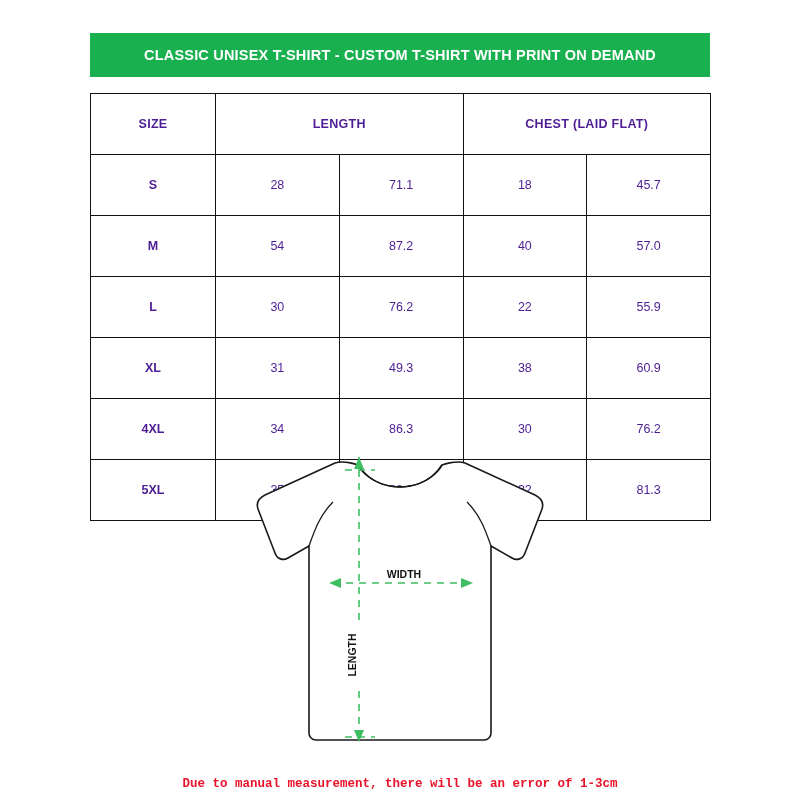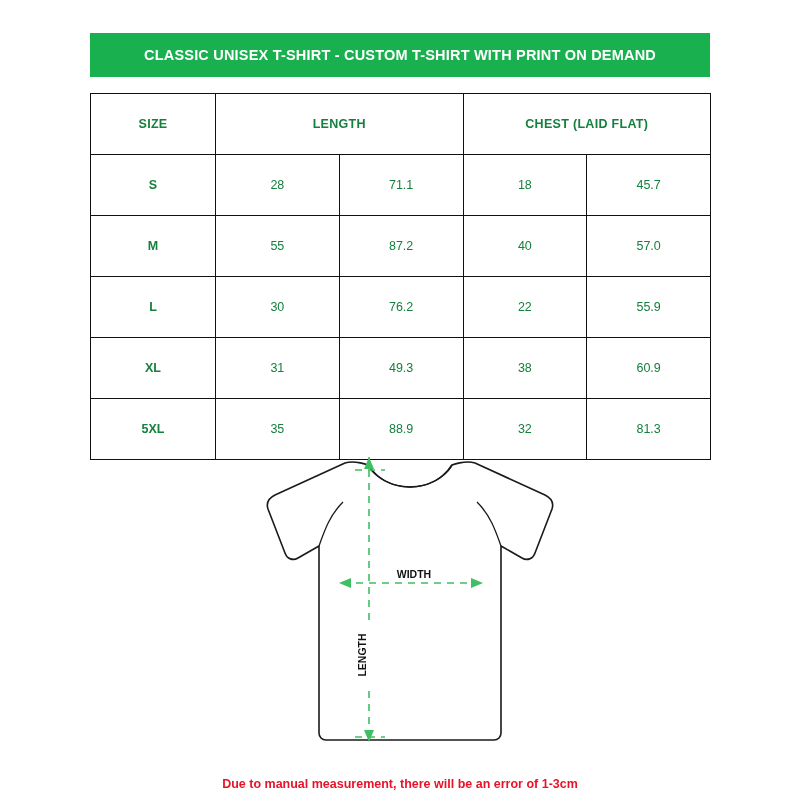--- a/index.html
+++ b/index.html
@@ -52,57 +52,58 @@
     border-collapse: collapse;
     table-layout: fixed;
   }
   .size-table th,
   .size-table td {
     border: 1px solid #111111;
     height: 36px;
     text-align: center;
     vertical-align: middle;
     font-size: 12.5px;
-    color: #15803d;
+    color: #4c1d95;
     padding: 12px;
   }
   .size-table th {
     font-weight: bold;
     font-size: 12.5px;
     letter-spacing: 0.3px;
   }
   .size-table td.size-cell {
     font-weight: bold;
     font-size: 12.5px;
   }
   .col-size { width: 125px; }
   .col-num  { width: 123.75px; }
 
   
   .diagram {
     position: absolute;
-    left: 235px;
+    left: 225px;
     top: 430px;
     width: 350px;
     height: 310px;
   }
   .diagram svg {
     display: block;
   }
 
   
   .footer-note {
     position: absolute;
     left: 0;
     top: 762px;
     width: 800px;
     text-align: center;
     color: #e8132a;
     font-size: 12.5px;
     font-weight: bold;
+    font-family: Liberation Mono, monospace;
   }
 </style>
 </head>
 <body>
 
 <div class="page">
 
   <div class="header-banner">
     <div class="header-title">CLASSIC UNISEX T-SHIRT - CUSTOM T-SHIRT WITH PRINT ON DEMAND</div>
   </div>
@@ -125,38 +126,45 @@
     <tbody>
       <tr>
         <td class="size-cell">S</td>
         <td>28</td>
         <td>71.1</td>
         <td>18</td>
         <td>45.7</td>
       </tr>
       <tr>
         <td class="size-cell">M</td>
-        <td>55</td>
+        <td>54</td>
         <td>87.2</td>
         <td>40</td>
         <td>57.0</td>
       </tr>
       <tr>
         <td class="size-cell">L</td>
         <td>30</td>
         <td>76.2</td>
         <td>22</td>
         <td>55.9</td>
       </tr>
       <tr>
         <td class="size-cell">XL</td>
         <td>31</td>
         <td>49.3</td>
         <td>38</td>
         <td>60.9</td>
+      </tr>
+      <tr>
+        <td class="size-cell">4XL</td>
+        <td>34</td>
+        <td>86.3</td>
+        <td>30</td>
+        <td>76.2</td>
       </tr>
       <tr>
         <td class="size-cell">5XL</td>
         <td>35</td>
         <td>88.9</td>
         <td>32</td>
         <td>81.3</td>
       </tr>
     </tbody>
   </table>

